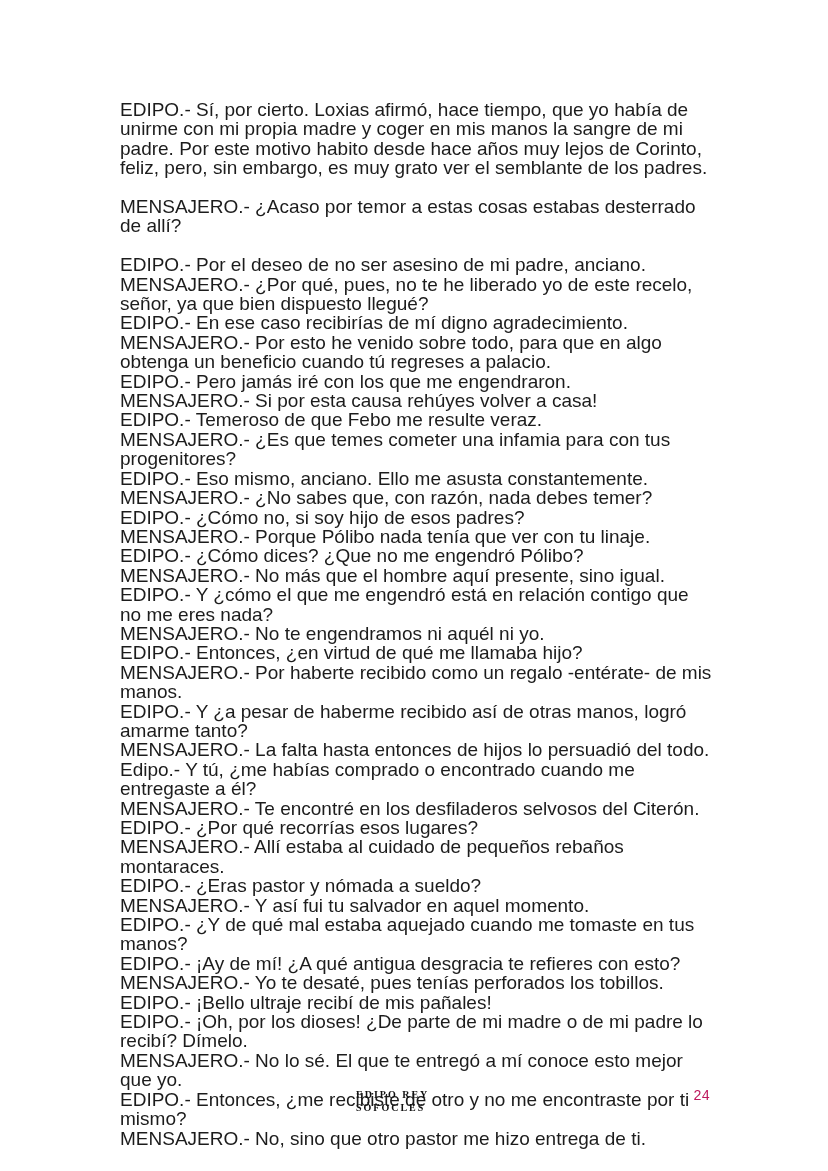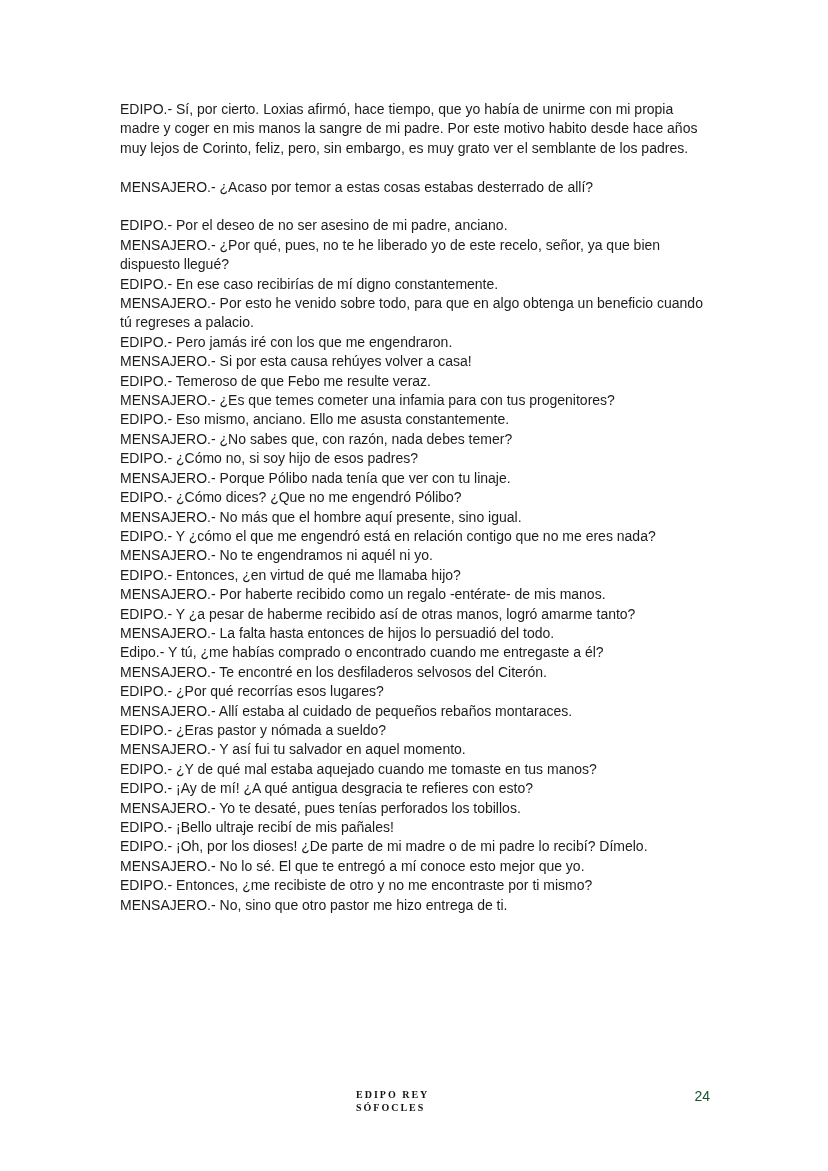--- a/index.html
+++ b/index.html
@@ -15,21 +15,21 @@
     background: #ffffff;
     overflow: hidden;
     font-family: "Liberation Sans", sans-serif;
     color: #1a1a1a;
   }
   .text-body {
     position: absolute;
     left: 120px;
     top: 100px;
     width: 592px;
-    font-size: 14px;
+    font-size: 19px;
     line-height: 19.4px;
     color: #1c1c1c;
     text-align: left;
   }
   .para {
     margin: 0;
     padding: 0;
   }
   .para.gap {
     margin-bottom: 19.4px;
@@ -51,37 +51,37 @@
     line-height: 13px;
     letter-spacing: 2px;
     color: #111111;
     text-align: left;
     white-space: nowrap;
   }
   .page-number {
     position: absolute;
     right: 118px;
     top: 0;
-    font-family: Liberation Sans, sans-serif;
+    font-family: Liberation Mono, monospace;
     font-size: 14px;
-    color: #14532d;
+    color: #be185d;
     margin-left: 20px;
   }
 </style>
 </head>
 <body>
 
 <div class="page">
 
   <div class="text-body">
       <p class="para gap">EDIPO.- Sí, por cierto. Loxias afirmó, hace tiempo, que yo había de unirme con mi propia madre y coger en mis manos la sangre de mi padre. Por este motivo habito desde hace años muy lejos de Corinto, feliz, pero, sin embargo, es muy grato ver el semblante de los padres.</p>
       <p class="para gap">MENSAJERO.- ¿Acaso por temor a estas cosas estabas desterrado de allí?</p>
       <p class="para">EDIPO.- Por el deseo de no ser asesino de mi padre, anciano.</p>
       <p class="para">MENSAJERO.- ¿Por qué, pues, no te he liberado yo de este recelo, señor, ya que bien dispuesto llegué?</p>
-      <p class="para">EDIPO.- En ese caso recibirías de mí digno constantemente.</p>
+      <p class="para">EDIPO.- En ese caso recibirías de mí digno agradecimiento.</p>
       <p class="para">MENSAJERO.- Por esto he venido sobre todo, para que en algo obtenga un beneficio cuando tú regreses a palacio.</p>
       <p class="para">EDIPO.- Pero jamás iré con los que me engendraron.</p>
       <p class="para">MENSAJERO.- Si por esta causa rehúyes volver a casa!</p>
       <p class="para">EDIPO.- Temeroso de que Febo me resulte veraz.</p>
       <p class="para">MENSAJERO.- ¿Es que temes cometer una infamia para con tus progenitores?</p>
       <p class="para">EDIPO.- Eso mismo, anciano. Ello me asusta constantemente.</p>
       <p class="para">MENSAJERO.- ¿No sabes que, con razón, nada debes temer?</p>
       <p class="para">EDIPO.- ¿Cómo no, si soy hijo de esos padres?</p>
       <p class="para">MENSAJERO.- Porque Pólibo nada tenía que ver con tu linaje.</p>
       <p class="para">EDIPO.- ¿Cómo dices? ¿Que no me engendró Pólibo?</p>

